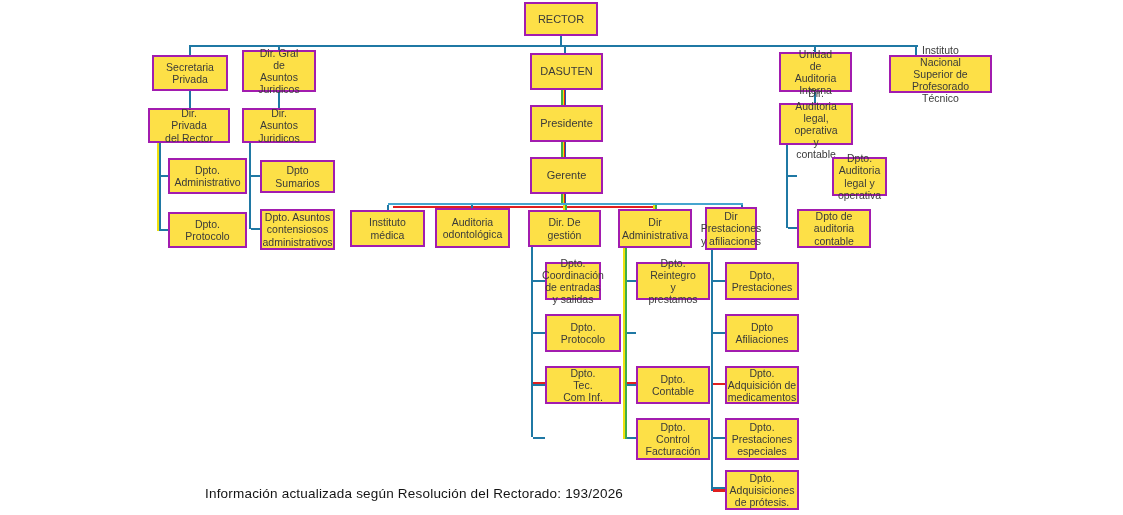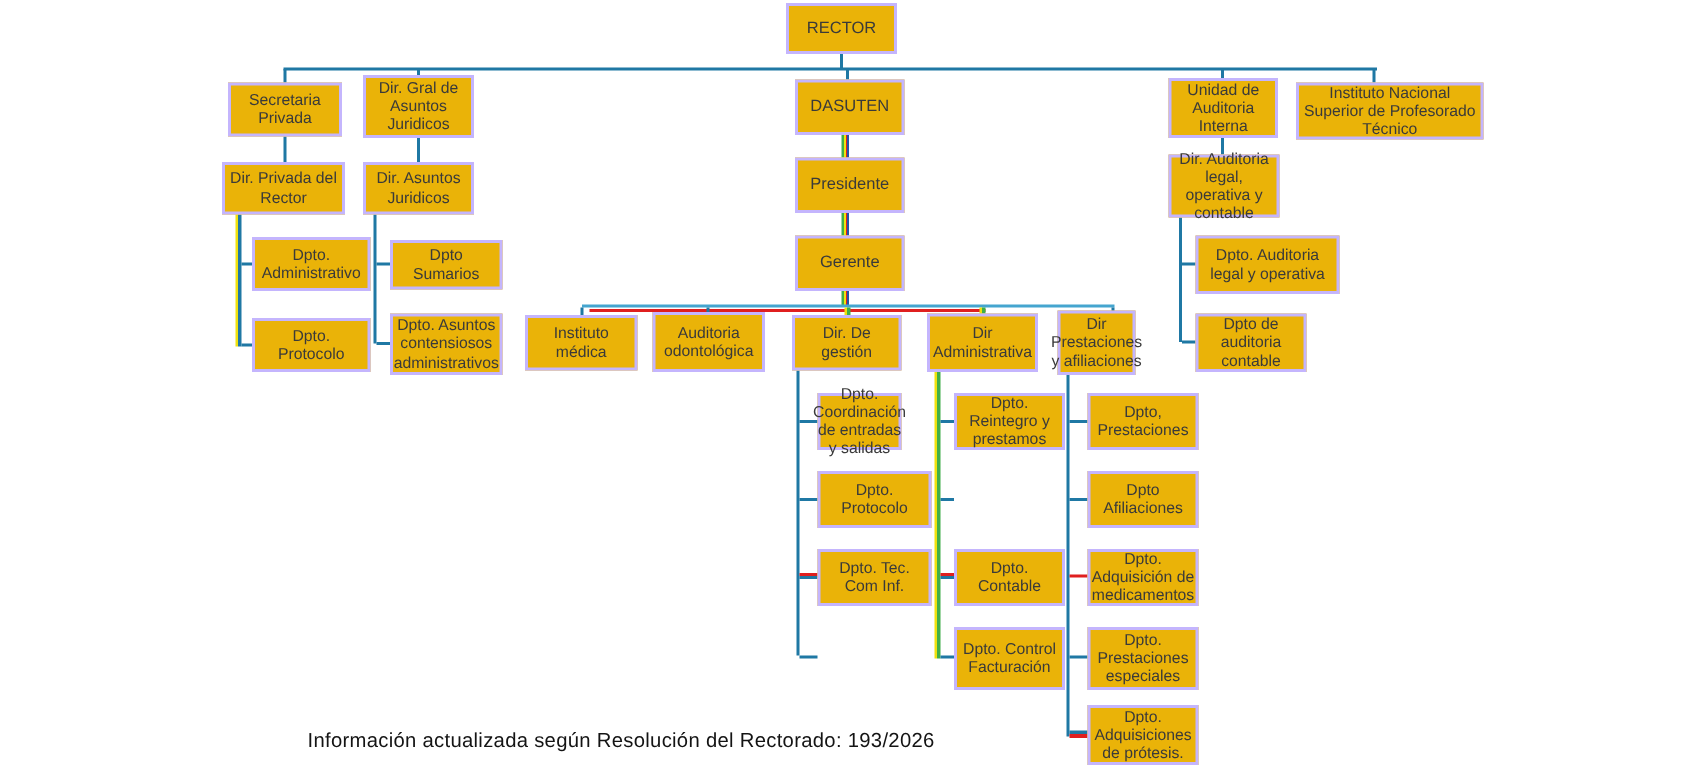--- a/index.html
+++ b/index.html
@@ -1,23 +1,23 @@
 <!DOCTYPE html>
 <html style="--teal: #1f78a4; --lblue: #45a5cf; --red: #e01f1f; --green: #3fae49; --yellow: #efe10e; --blue2: #2353a8;"><head>
 <meta charset="utf-8">
 <style>
   html,body{margin:0;padding:0;background:#fff;}
   .canvas{
     position:relative;width:1123px;height:515px;background:#ffffff;overflow:hidden;
     font-family:"Liberation Sans",sans-serif;
   }
   .node{
-    position:absolute;box-sizing:border-box;border:2px solid #c4b5fd;background:#eab308;
+    position:absolute;box-sizing:border-box;border:2px solid #a21caf;background:#fde047;
     display:flex;align-items:center;justify-content:center;text-align:center;
-    font-size:10.5px;line-height:1.16;color:#3a3a3a;padding:0 2px;z-index:2;
+    font-size:10.5px;line-height:1.16;color:#3a3a3a;padding:0 14px;z-index:2;
   }
   .node.big{font-size:11px;}
   .ln{position:absolute;z-index:1;}
   .teal {background:var(--teal);}
   .lblue{background:var(--lblue);}
   .red  {background:var(--red);}
   .stripes{background:linear-gradient(90deg,var(--green) 0 1.5px,var(--yellow) 1.5px 3px,var(--red) 3px 4px,var(--blue2) 4px 5px);}
   .yb{background:linear-gradient(90deg,var(--yellow) 0 2px,var(--teal) 2px 4px);}
   .yg{background:linear-gradient(90deg,var(--yellow) 0 2px,var(--green) 2px 4px);}
   .rb{background:linear-gradient(180deg,var(--red) 0 2px,var(--teal) 2px 4px);}
@@ -85,31 +85,31 @@
   <div class="ln red" style="left:713px;top:383px;width:12px;height:2px"></div>
   <div class="ln teal" style="left:713px;top:437px;width:12px;height:2px"></div>
   <div class="ln br" style="left:713px;top:487px;width:12px;height:5px"></div>
 
   <div class="node big" style="left:524px;top:2px;width:74px;height:34px">RECTOR</div>
 
   <div class="node" style="left:152px;top:55px;width:76px;height:36px">Secretaria Privada</div>
   <div class="node" style="left:242px;top:50px;width:74px;height:42px">Dir. Gral de Asuntos Juridicos</div>
   <div class="node big" style="left:530px;top:53px;width:73px;height:37px">DASUTEN</div>
   <div class="node" style="left:779px;top:52px;width:73px;height:40px">Unidad de Auditoria Interna</div>
-  <div class="node" style="left:864px;top:55px;width:125px;height:38px">Instituto Nacional Superior de Profesorado Técnico</div>
+  <div class="node" style="left:889px;top:55px;width:103px;height:38px">Instituto Nacional Superior de Profesorado Técnico</div>
 
   <div class="node" style="left:148px;top:108px;width:82px;height:35px">Dir. Privada del Rector</div>
   <div class="node" style="left:242px;top:108px;width:74px;height:35px">Dir. Asuntos Juridicos</div>
   <div class="node big" style="left:530px;top:105px;width:73px;height:37px">Presidente</div>
   <div class="node" style="left:779px;top:103px;width:74px;height:42px">Dir. Auditoria legal, operativa y contable</div>
 
   <div class="node" style="left:168px;top:158px;width:79px;height:36px">Dpto. Administrativo</div>
   <div class="node" style="left:260px;top:160px;width:75px;height:33px">Dpto Sumarios</div>
   <div class="node big" style="left:530px;top:157px;width:73px;height:37px">Gerente</div>
-  <div class="node" style="left:797px;top:157px;width:96px;height:39px">Dpto. Auditoria legal y operativa</div>
+  <div class="node" style="left:832px;top:157px;width:55px;height:39px">Dpto. Auditoria legal y operativa</div>
 
   <div class="node" style="left:260px;top:209px;width:75px;height:41px">Dpto. Asuntos contensiosos administrativos</div>
   <div class="node" style="left:168px;top:212px;width:79px;height:36px">Dpto. Protocolo</div>
   <div class="node" style="left:350px;top:210px;width:75px;height:37px">Instituto médica</div>
   <div class="node" style="left:435px;top:208px;width:75px;height:40px">Auditoria odontológica</div>
   <div class="node" style="left:528px;top:210px;width:73px;height:37px">Dir. De gestión</div>
   <div class="node" style="left:618px;top:209px;width:74px;height:39px">Dir Administrativa</div>
   <div class="node" style="left:705px;top:207px;width:52px;height:43px">Dir Prestaciones y afiliaciones</div>
   <div class="node" style="left:797px;top:209px;width:74px;height:39px">Dpto de auditoria contable</div>
 

